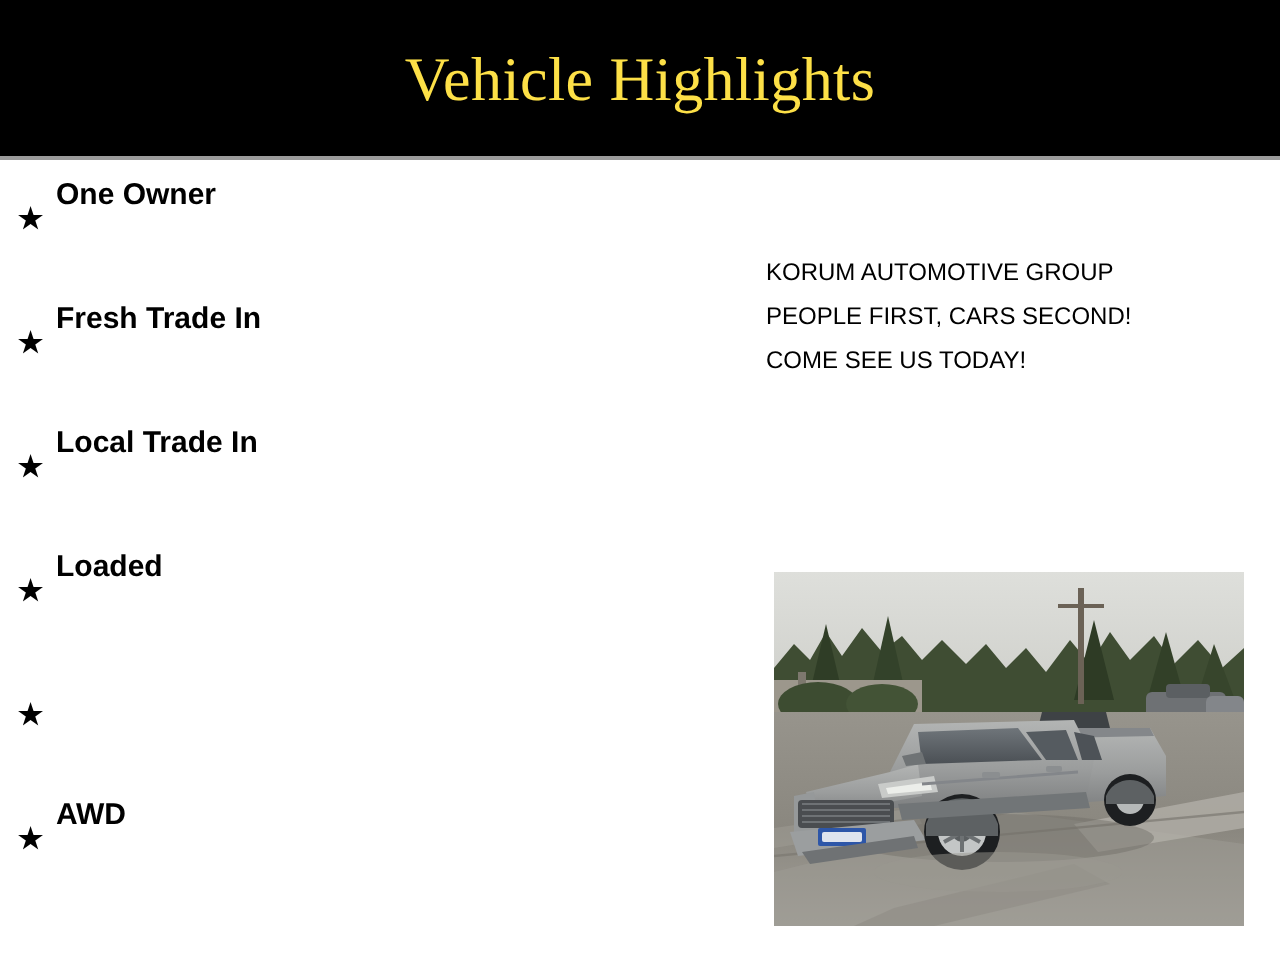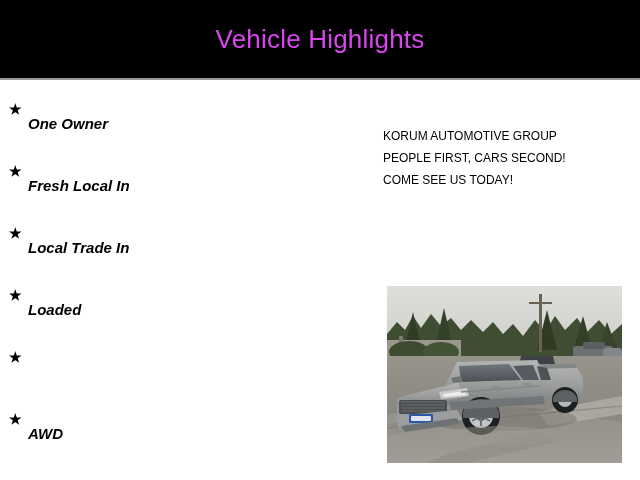--- a/index.html
+++ b/index.html
@@ -23,26 +23,27 @@
     top: 0;
     width: 640px;
     height: 78px;
     background: #000000;
     display: flex;
     align-items: center;
     justify-content: center;
     box-sizing: border-box;
   }
   .header-title {
-    color: #d946ef;
-    font-size: 26px;
+    color: #fde047;
+    font-size: 31px;
     font-weight: 400;
     letter-spacing: 0.2px;
     line-height: 1;
     white-space: nowrap;
+    font-family: Liberation Serif, serif;
   }
   .header-rule {
     position: absolute;
     left: 0;
     top: 78px;
     width: 640px;
     height: 2px;
     background: #9b9b9b;
   }
 
@@ -79,22 +80,21 @@
   .highlight-item .bullet-star {
     position: absolute;
     left: 9px;
     top: 22px;
     font-size: 14px;
     line-height: 14px;
     color: #000000;
   }
   .highlight-item .highlight-label {
     display: block;
-    padding-top: 33px;
-    font-style: italic;
+    padding-top: 7px;
   }
 
   
   .right-column {
     position: absolute;
     left: 383px;
     top: 0;
     width: 250px;
     height: 400px;
   }
@@ -136,21 +136,21 @@
 
 <div class="page-body">
 
   <ul class="highlights-list">
     <li class="highlight-item">
       <span class="bullet-star">★</span>
       <span class="highlight-label">One Owner</span>
     </li>
     <li class="highlight-item">
       <span class="bullet-star">★</span>
-      <span class="highlight-label">Fresh Local In</span>
+      <span class="highlight-label">Fresh Trade In</span>
     </li>
     <li class="highlight-item">
       <span class="bullet-star">★</span>
       <span class="highlight-label">Local Trade In</span>
     </li>
     <li class="highlight-item">
       <span class="bullet-star">★</span>
       <span class="highlight-label">Loaded</span>
     </li>
     <li class="highlight-item">

